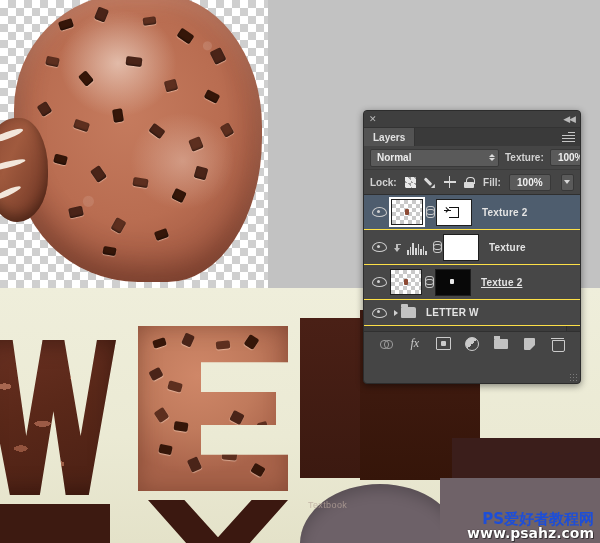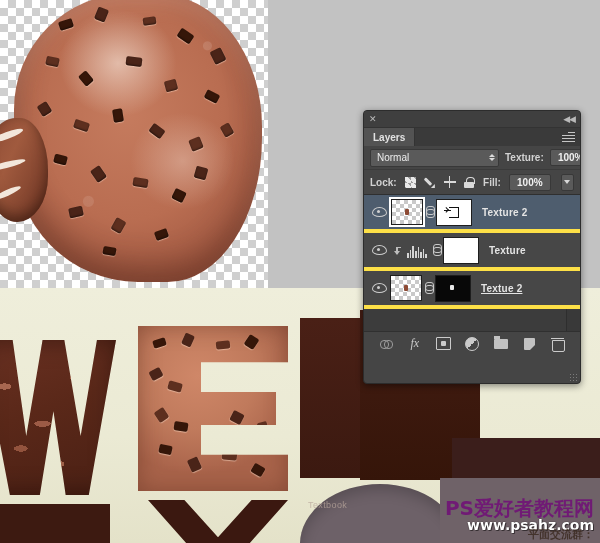--- a/index.html
+++ b/index.html
@@ -103,21 +103,21 @@
         border-radius:50%;background:#6d6168;box-shadow:inset 0 6px 14px rgba(0,0,0,.2);}
   .grey-slab{position:absolute;left:440px;top:190px;width:160px;height:80px;background:#6f6268;}
   .grey-slab2{position:absolute;left:452px;top:150px;width:148px;height:46px;background:#3b1e1b;}
 
   .wm-left{
     position:absolute;left:308px;top:500px;font-size:9px;color:#b9a79c;
     letter-spacing:.4px;font-family:"Liberation Sans",sans-serif;opacity:.75;
     white-space:nowrap;
   }
   .wm-right{position:absolute;right:6px;bottom:2px;text-align:right;line-height:1.05;}
-  .wm-right .l1{font-size:20px;font-weight:bold;color:#701a75;
+  .wm-right .l1{font-size:15px;font-weight:bold;color:#1d4ed8;
       font-family:"DejaVu Sans",sans-serif;letter-spacing:0px;text-align:right;}
   .wm-right .l2{font-size:14px;font-weight:bold;color:#ffffff;
       font-family:"DejaVu Sans",sans-serif;
       text-shadow:0 0 1px #000,1px 1px 0 rgba(0,0,0,.45);margin-top:-1px;}
   .wm-right .l3{font-size:11px;font-weight:bold;color:#3c2b22;
       font-family:"DejaVu Sans",sans-serif;margin-top:-3px;opacity:.85;}
 
   
   .panel{
     position:absolute;left:363px;top:110px;width:216px;height:272px;
@@ -177,21 +177,21 @@
   .ic-smart::before{content:"";position:absolute;left:-4px;top:3px;width:7px;height:8px;
             border:1.2px solid #cfcfcf;border-radius:1px;background:#454545;}
   .toggle-pill{margin-left:auto;width:11px;height:17px;border:1px solid #333;border-radius:2px;
       background:linear-gradient(180deg,#d0d0d0 0 50%,#2a2a2a 50% 100%);}
 
   .mode-row{height:23px;background:#454545;gap:6px;border-bottom:1px solid #3b3b3b;}
   .mode-select{
     flex:0 0 118px;display:flex;align-items:center;background:#5a5a5a;border:1px solid #383838;
     border-radius:2px;height:16px;padding:0 3px 0 6px;
   }
-  .mode-select .lbl{font-size:10px;color:#ececec;font-weight:normal;}
+  .mode-select .lbl{font-size:10px;color:#ececec;font-weight:bold;}
   .lbl-small{font-size:10px;color:#d2d2d2;font-weight:bold;}
   .num-field{
     background:#5a5a5a;border:1px solid #383838;border-radius:2px;height:15px;
     display:flex;align-items:center;justify-content:center;min-width:34px;padding:0 3px;
     font-size:10px;color:#f0f0f0;font-weight:bold;
   }
   .caret-btn{
     width:13px;height:15px;background:#5a5a5a;border:1px solid #383838;border-radius:2px;
     display:flex;align-items:center;justify-content:center;margin-left:2px;
   }
@@ -214,21 +214,21 @@
   .lk-move::before{left:5px;top:0;width:1.6px;height:12px;}
   .lk-move::after{left:0;top:5px;width:12px;height:1.6px;}
   .lk-lock{width:10px;height:11px;position:relative;}
   .lk-lock::before{content:"";position:absolute;left:1.5px;top:0;width:7px;height:6px;
      border:1.6px solid #d9d9d9;border-bottom:none;border-radius:4px 4px 0 0;}
   .lk-lock::after{content:"";position:absolute;left:0;bottom:0;width:10px;height:6px;
      background:#d9d9d9;border-radius:1px;}
 
   .layer-list{position:relative;background:#3c3c3c;height:136px;overflow:hidden;}
   .layer-row{
-    height:34px;display:flex;align-items:center;border-bottom:4px solid #fde047;
+    height:34px;display:flex;align-items:center;border-bottom:1px solid #fde047;
     background:#474747;padding-left:4px;position:relative;
   }
   .layer-row.selected{background:#4e5d6e;}
   .layer-row.group{height:25px;background:#474747;}
   .eye{width:22px;display:flex;align-items:center;justify-content:center;}
   .eye i{
     display:block;width:13px;height:8px;border-radius:50%/60% 60% 40% 40%;
     border:1.3px solid #cfcfcf;position:relative;
   }
   .eye i::after{content:"";position:absolute;left:4.2px;top:1.6px;width:3.4px;height:3.4px;
@@ -375,21 +375,20 @@
     <div class="vletter"></div>
     <div class="grey-slab2"></div>
     <div class="disc"></div>
     <div class="grey-slab"></div>
   </div>
 
   <div class="wm-left">Textbook</div>
   <div class="wm-right">
     <div class="l1">PS爱好者教程网</div>
     <div class="l2">www.psahz.com</div>
-    <div class="l3">平面交流群：</div>
   </div>
 
   <div class="panel">
 
     <div class="panel-titlebar">
       <span class="tb-x">✕</span>
       <span class="tb-collapse">◀◀</span>
     </div>
 
     <div class="tabbar">
@@ -494,20 +493,28 @@
           </span>
         <span class="link-ico">
             <span class="chainlink"></span>
           </span>
         <span class="mask black">
             <span class="dot"></span>
           </span>
         <span class="layer-name underlined">Textue 2</span>
       </div>
 
+      <div class="layer-row group">
+        <span class="eye">
+            <i></i>
+          </span>
+        <span class="tri"></span>
+        <span class="folder"></span>
+        <span class="layer-name">LETTER W</span>
+      </div>
     </div>
 
     <div class="panel-footer">
       <span class="fbtn">
           <span class="f-link"></span>
         </span>
       <span class="fbtn">
           <span class="f-fx">fx</span>
         </span>
       <span class="fbtn">

